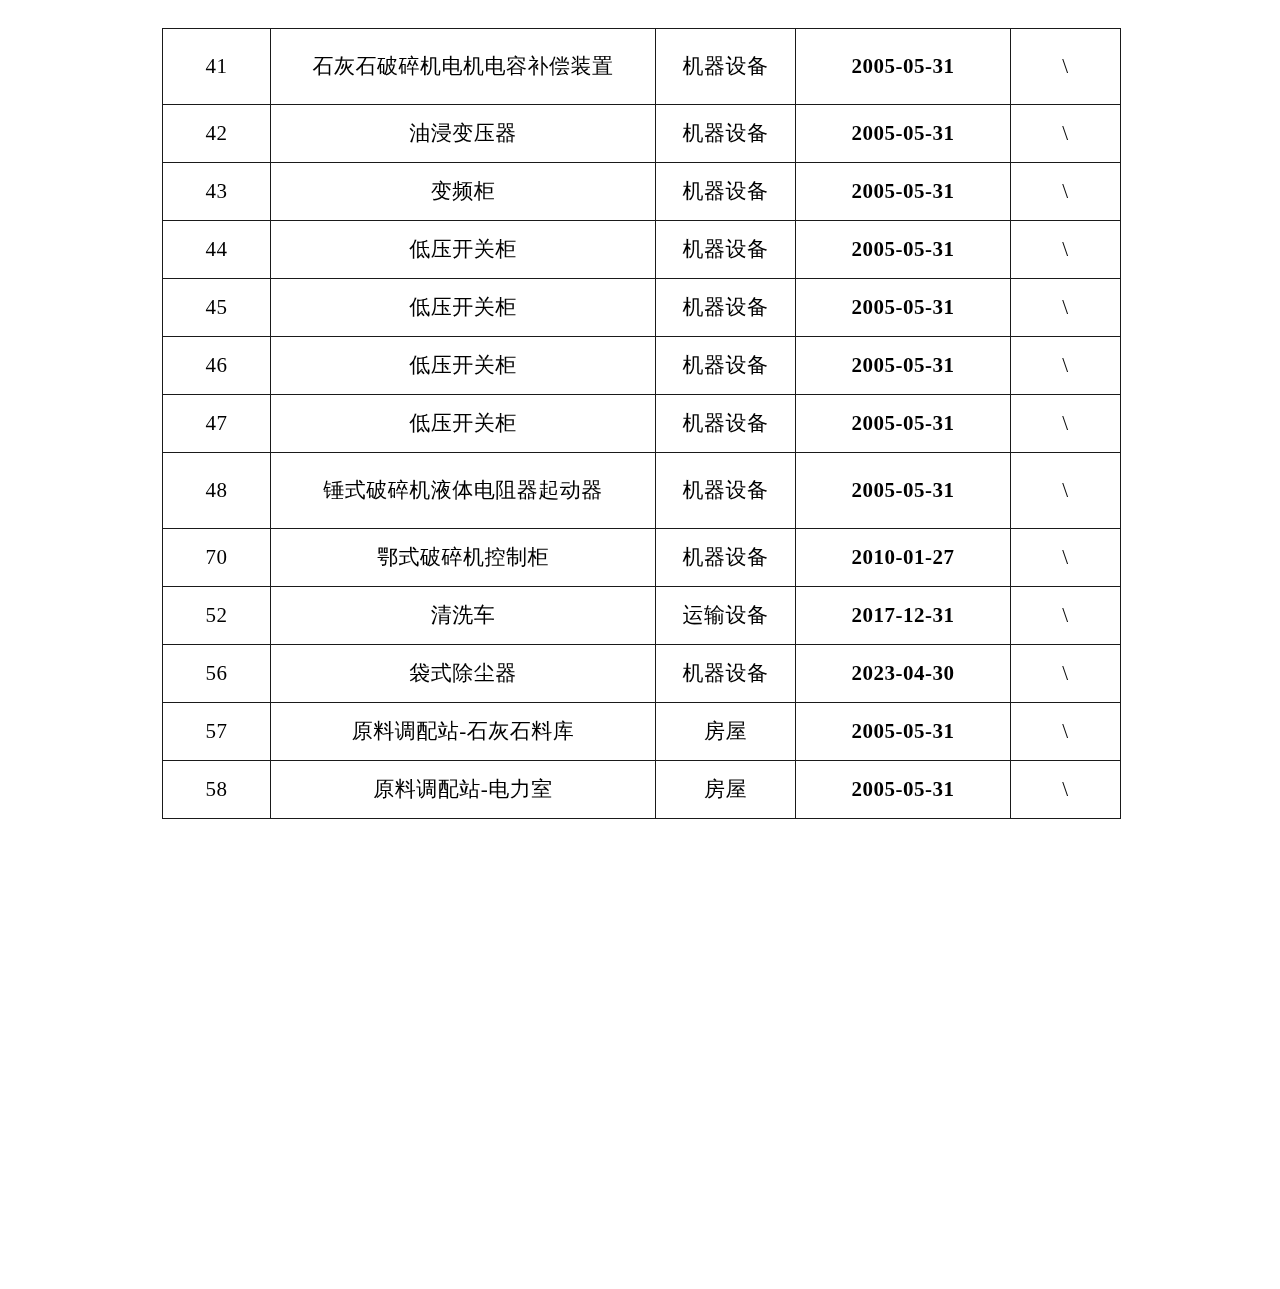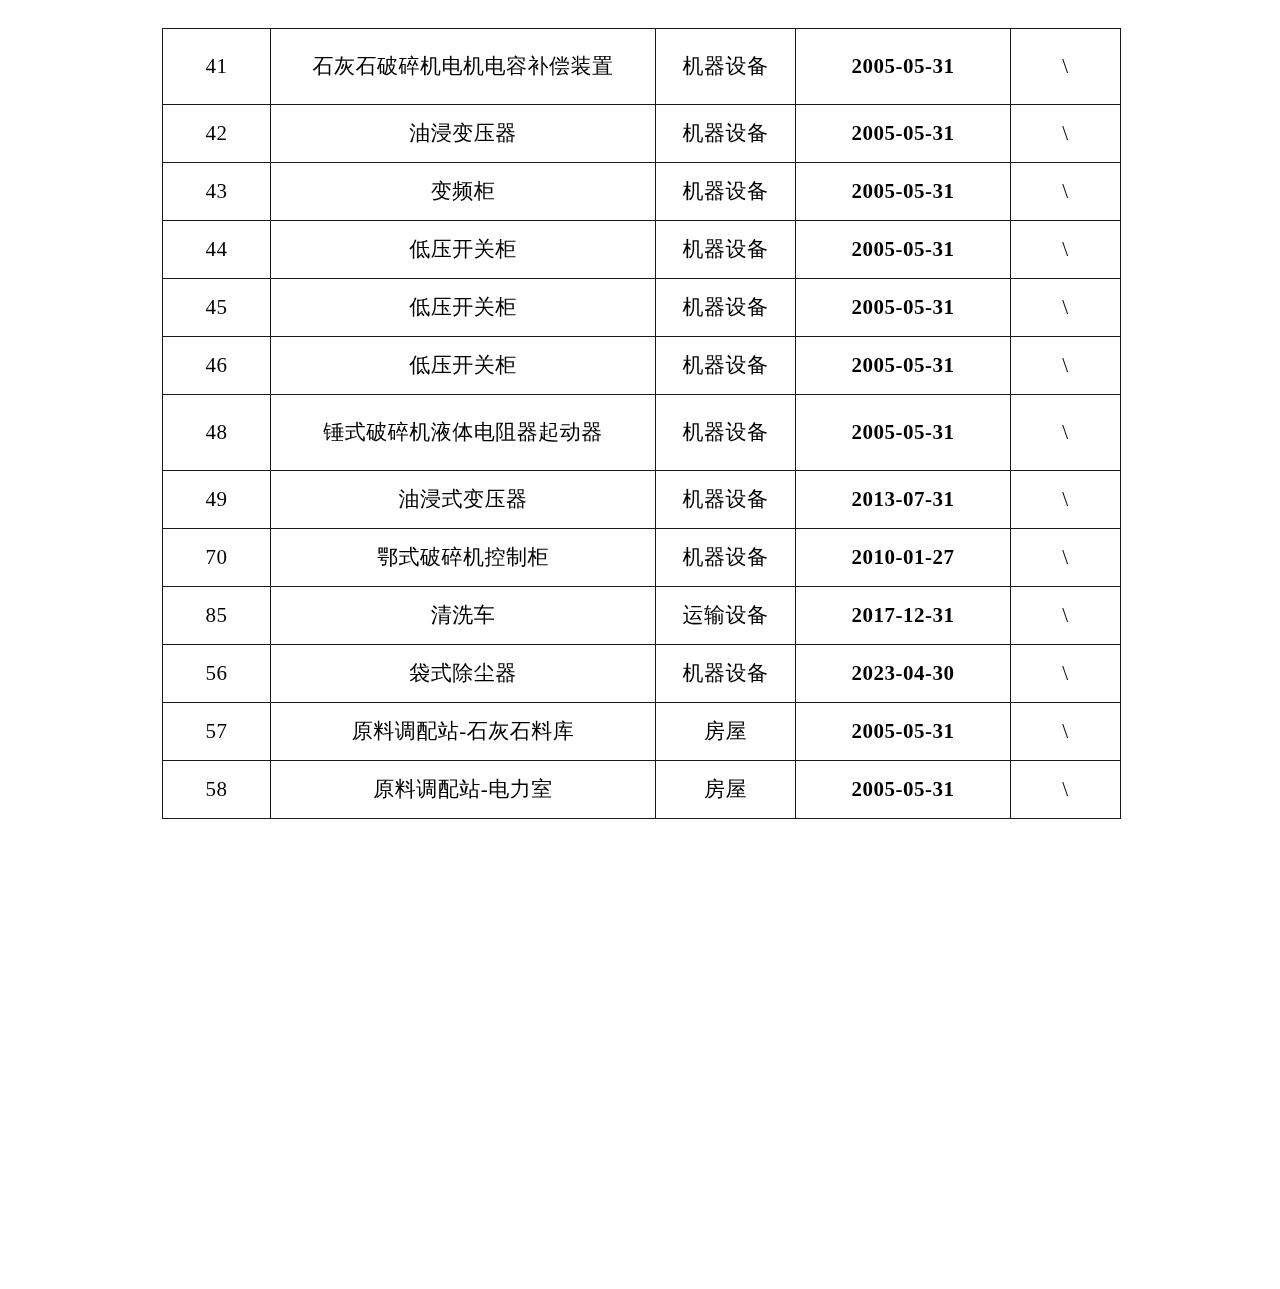--- a/index.html
+++ b/index.html
@@ -122,43 +122,43 @@
             <td class="cell-date">2005-05-31</td>
             <td class="cell-remark">\</td>
           </tr>
           <tr>
             <td class="cell-no">46</td>
             <td class="cell-name">低压开关柜</td>
             <td class="cell-cat">机器设备</td>
             <td class="cell-date">2005-05-31</td>
             <td class="cell-remark">\</td>
           </tr>
+          <tr>
+            <td class="cell-no">47</td>
+            <td class="cell-name">低压开关柜</td>
+            <td class="cell-cat">机器设备</td>
+            <td class="cell-date">2005-05-31</td>
+            <td class="cell-remark">\</td>
+          </tr>
           <tr class="row-tall">
             <td class="cell-no">48</td>
             <td class="cell-name">锤式破碎机液体电阻器起动器</td>
             <td class="cell-cat">机器设备</td>
             <td class="cell-date">2005-05-31</td>
-            <td class="cell-remark">\</td>
-          </tr>
-          <tr>
-            <td class="cell-no">49</td>
-            <td class="cell-name">油浸式变压器</td>
-            <td class="cell-cat">机器设备</td>
-            <td class="cell-date">2013-07-31</td>
             <td class="cell-remark">\</td>
           </tr>
           <tr>
             <td class="cell-no">70</td>
             <td class="cell-name">鄂式破碎机控制柜</td>
             <td class="cell-cat">机器设备</td>
             <td class="cell-date">2010-01-27</td>
             <td class="cell-remark">\</td>
           </tr>
           <tr>
-            <td class="cell-no">85</td>
+            <td class="cell-no">52</td>
             <td class="cell-name">清洗车</td>
             <td class="cell-cat">运输设备</td>
             <td class="cell-date">2017-12-31</td>
             <td class="cell-remark">\</td>
           </tr>
           <tr>
             <td class="cell-no">56</td>
             <td class="cell-name">袋式除尘器</td>
             <td class="cell-cat">机器设备</td>
             <td class="cell-date">2023-04-30</td>

